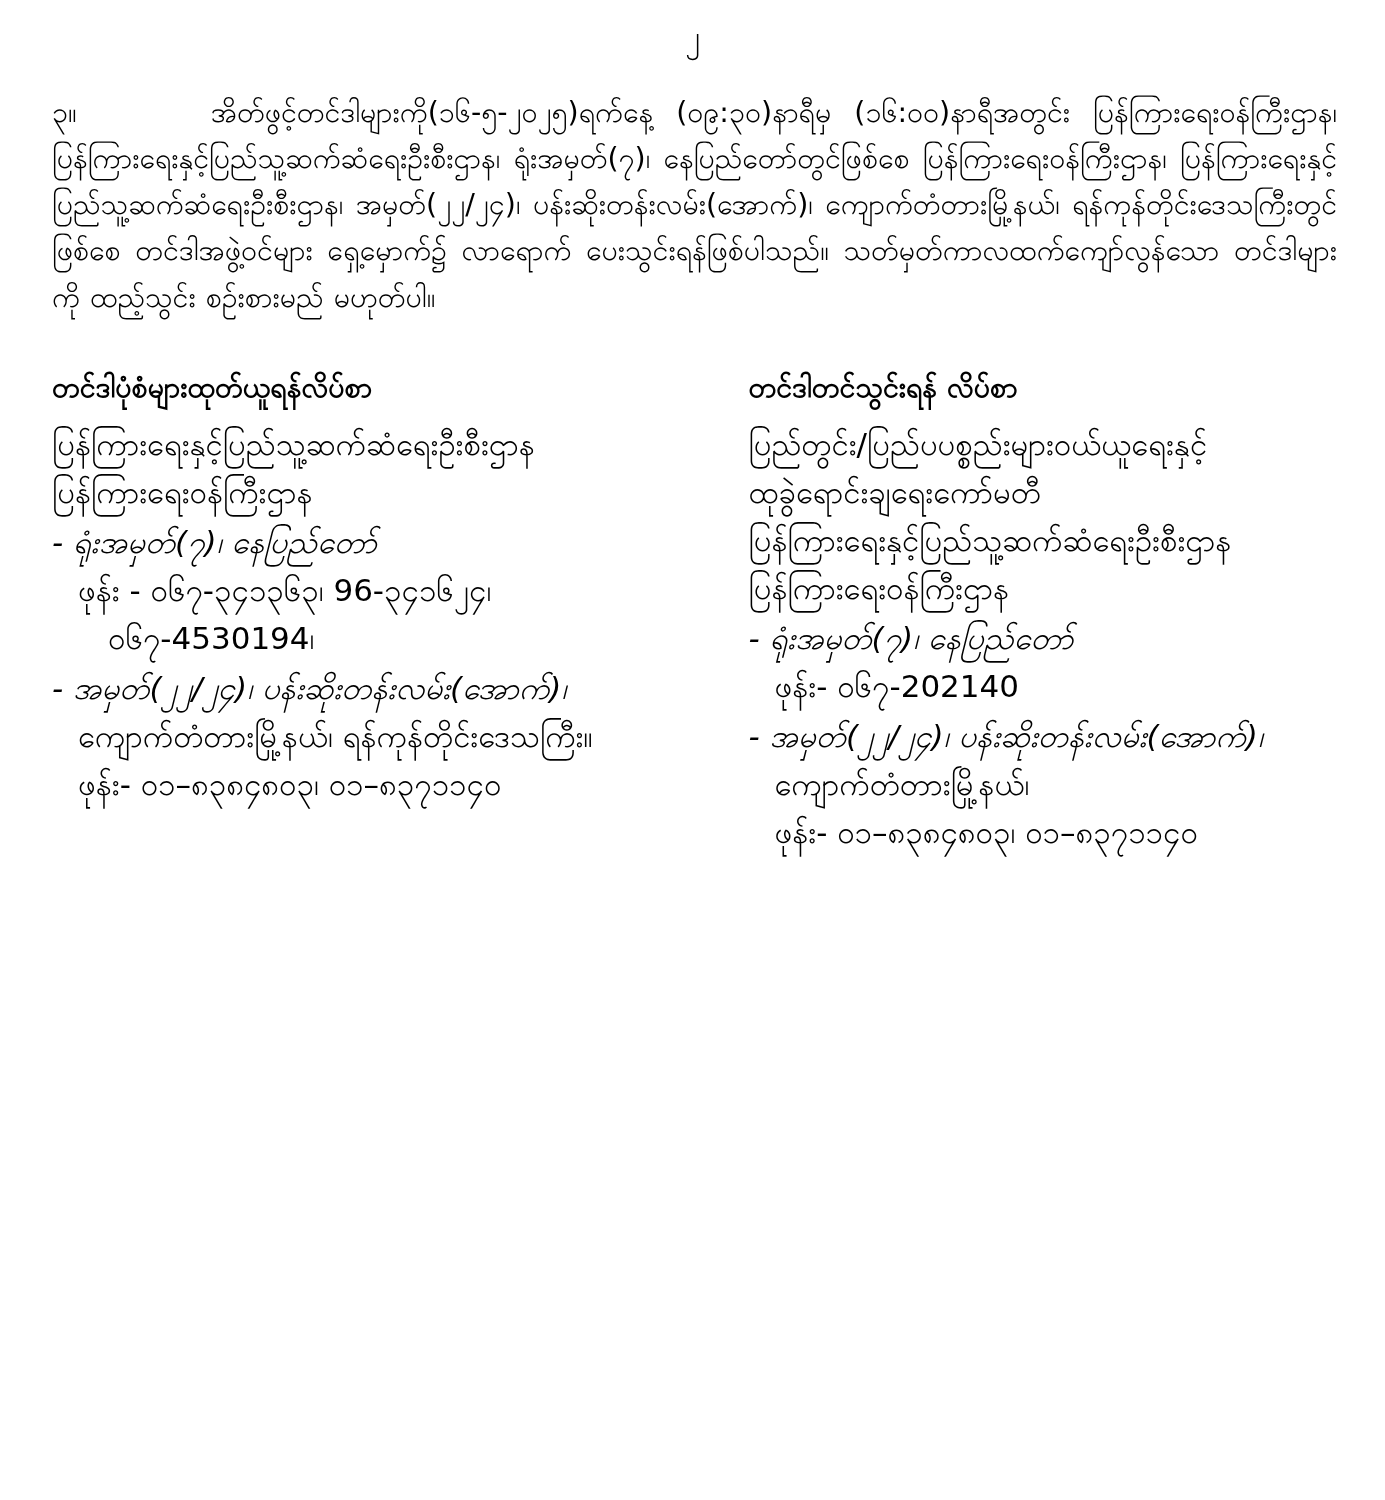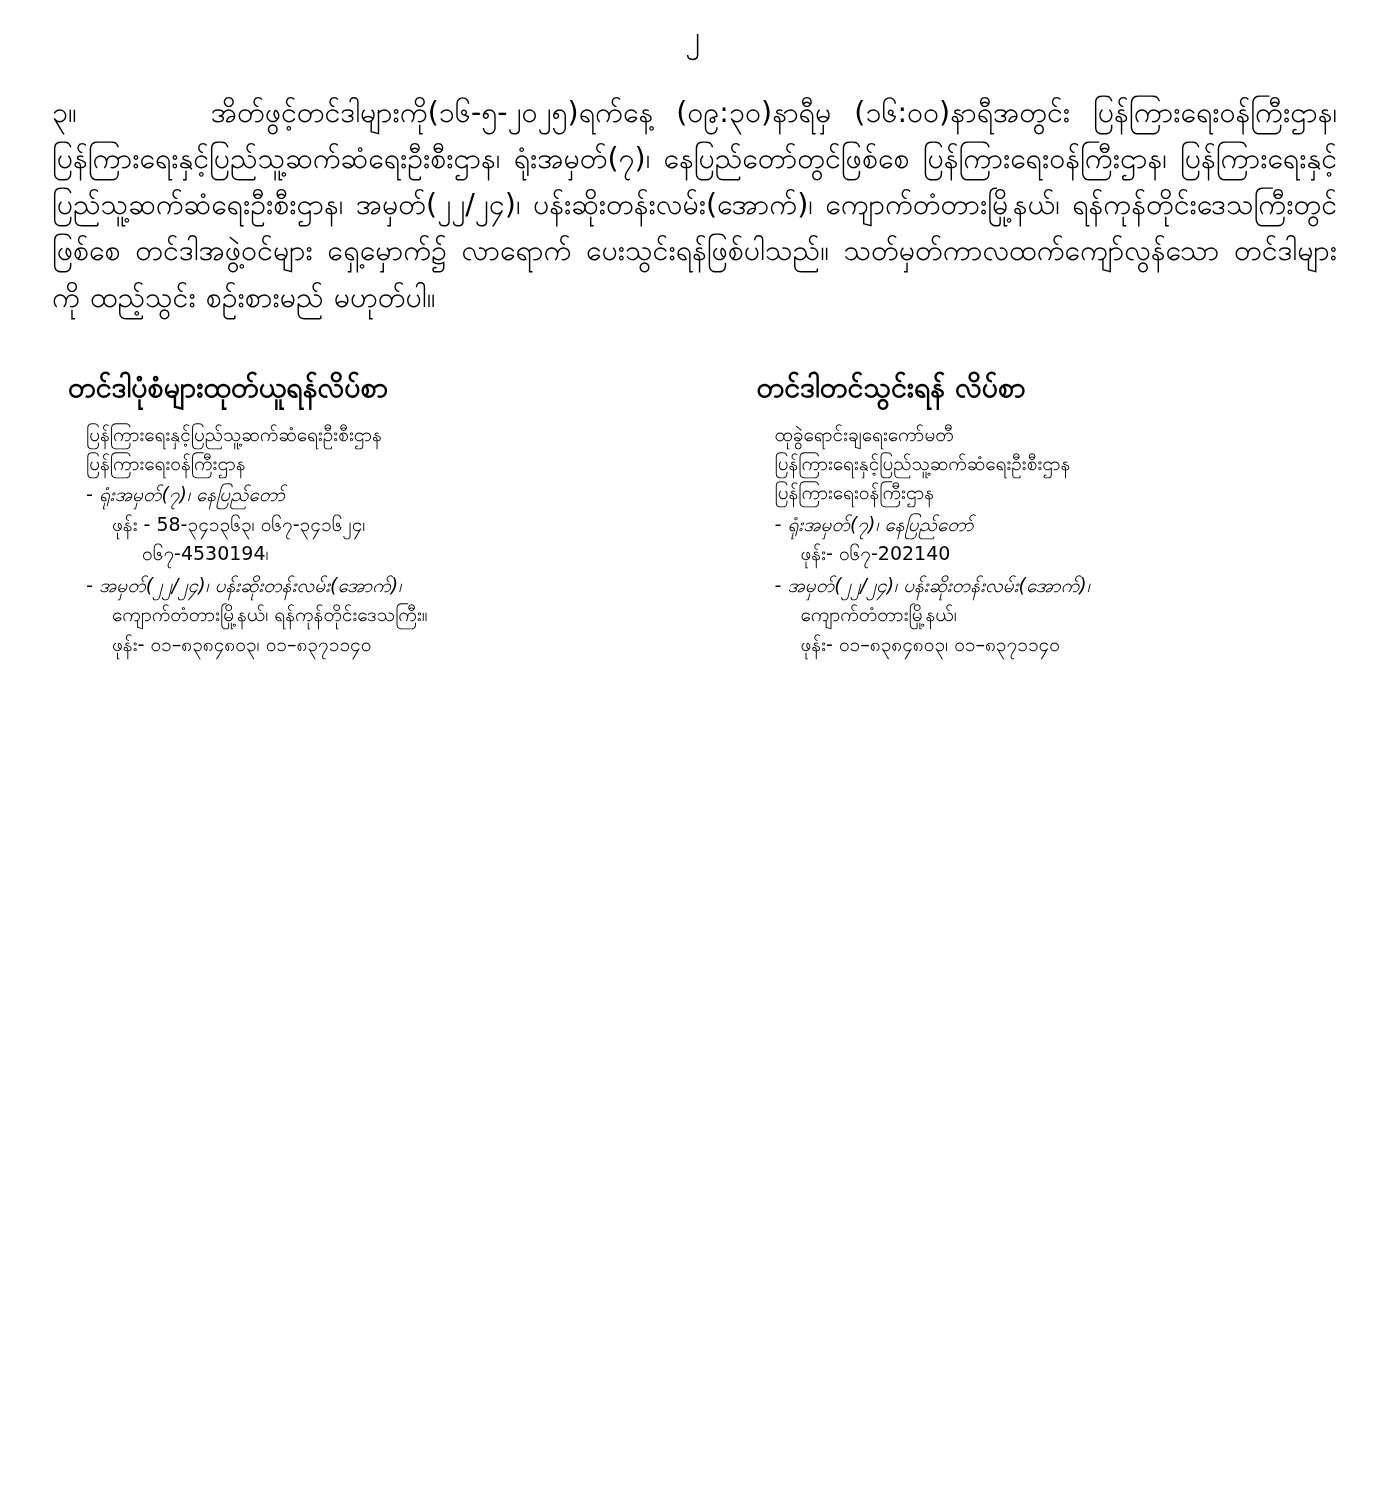--- a/index.html
+++ b/index.html
@@ -48,41 +48,40 @@
     display: inline-block;
     width: 82px;
   }
   .para.p3 { margin-top: 28px; }
   .para.p4 { margin-top: 18px; }
 
   .columns {
     display: flex;
     flex-direction: row;
     margin-top: 46px;
-    padding: 0 40px 0 68px;
+    padding: 0 40px 0 52px;
     gap: 0;
   }
   .col {
     width: 50%;
     box-sizing: border-box;
   }
   .col.right {
     padding-left: 50px;
   }
   .col-title {
     font-size: 28.5px;
     font-weight: bold;
     line-height: 1.5;
     margin-bottom: 10px;
   }
   .col-line {
-    font-size: 19px;
+    font-size: 31px;
     line-height: 1.55;
     white-space: pre-wrap;
-    margin-left: 18px;
   }
   .col-line.i1 { padding-left: 0; }
   .col-line.i2 { padding-left: 26px; }
   .col-line.i3 { padding-left: 56px; }
   .col-line.gap { margin-top: 2px; font-style: italic; }
 </style>
 </head>
 <body>
 
 <div class="page">
@@ -100,29 +99,30 @@
 
   </div>
 
   <div class="columns">
 
     <div class="col left">
       <div class="col-title">တင်ဒါပုံစံများထုတ်ယူရန်လိပ်စာ</div>
       <div class="col-line i1">ပြန်ကြားရေးနှင့်ပြည်သူ့ဆက်ဆံရေးဦးစီးဌာန</div>
       <div class="col-line i1">ပြန်ကြားရေးဝန်ကြီးဌာန</div>
       <div class="col-line i1 gap">- ရုံးအမှတ်(၇)၊ နေပြည်တော်</div>
-      <div class="col-line i2">ဖုန်း - 58-၃၄၁၃၆၃၊ ၀၆၇-၃၄၁၆၂၄၊</div>
+      <div class="col-line i2">ဖုန်း - ၀၆၇-၃၄၁၃၆၃၊ 96-၃၄၁၆၂၄၊</div>
       <div class="col-line i3">၀၆၇-4530194၊</div>
       <div class="col-line i1 gap">- အမှတ်(၂၂/၂၄)၊ ပန်းဆိုးတန်းလမ်း(အောက်)၊</div>
       <div class="col-line i2">ကျောက်တံတားမြို့နယ်၊ ရန်ကုန်တိုင်းဒေသကြီး။</div>
       <div class="col-line i2">ဖုန်း- ၀၁–၈၃၈၄၈၀၃၊ ၀၁–၈၃၇၁၁၄၀</div>
     </div>
 
     <div class="col right">
       <div class="col-title">တင်ဒါတင်သွင်းရန် လိပ်စာ</div>
+      <div class="col-line i1">ပြည်တွင်း/ပြည်ပပစ္စည်းများဝယ်ယူရေးနှင့်</div>
       <div class="col-line i1">ထုခွဲရောင်းချရေးကော်မတီ</div>
       <div class="col-line i1">ပြန်ကြားရေးနှင့်ပြည်သူ့ဆက်ဆံရေးဦးစီးဌာန</div>
       <div class="col-line i1">ပြန်ကြားရေးဝန်ကြီးဌာန</div>
       <div class="col-line i1 gap">- ရုံးအမှတ်(၇)၊ နေပြည်တော်</div>
       <div class="col-line i2">ဖုန်း- ၀၆၇-202140</div>
       <div class="col-line i1 gap">- အမှတ်(၂၂/၂၄)၊ ပန်းဆိုးတန်းလမ်း(အောက်)၊</div>
       <div class="col-line i2">ကျောက်တံတားမြို့နယ်၊</div>
       <div class="col-line i2">ဖုန်း- ၀၁–၈၃၈၄၈၀၃၊ ၀၁–၈၃၇၁၁၄၀</div>
     </div>
 

